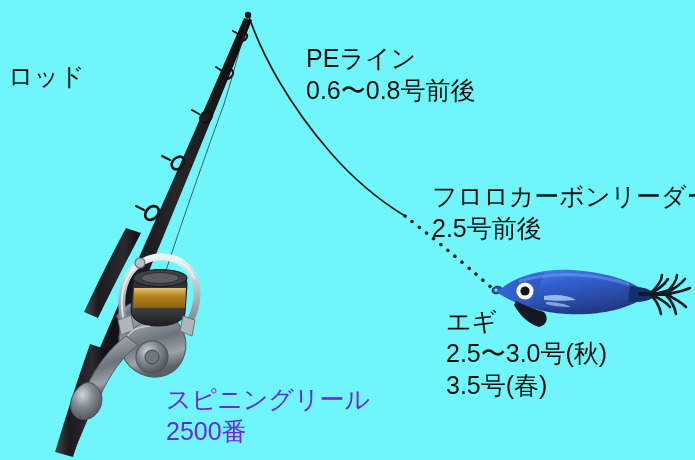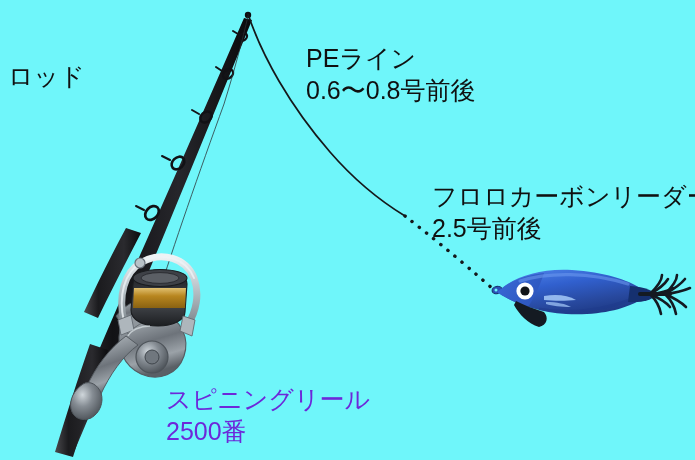--- a/index.html
+++ b/index.html
@@ -251,19 +251,24 @@
   <div class="label" id="label-peline" style="color: rgb(16, 16, 16);">
     <span class="ln">PEライン</span>
     <span class="ln">0.6〜0.8号前後</span>
   </div>
 
   <div class="label" id="label-leader" style="color: rgb(16, 16, 16);">
     <span class="ln">フロロカーボンリーダー</span>
     <span class="ln">2.5号前後</span>
   </div>
 
+  <div class="label" id="label-egi" style="color: rgb(16, 16, 16);">
+    <span class="ln">エギ</span>
+    <span class="ln">2.5〜3.0号(秋)</span>
+    <span class="ln">3.5号(春)</span>
+  </div>
 
   <div class="label" id="label-reel" style="color: #6d28d9;">
     <span class="ln">スピニングリール</span>
     <span class="ln">2500番</span>
   </div>
 
 </div>
 
 </body></html>

